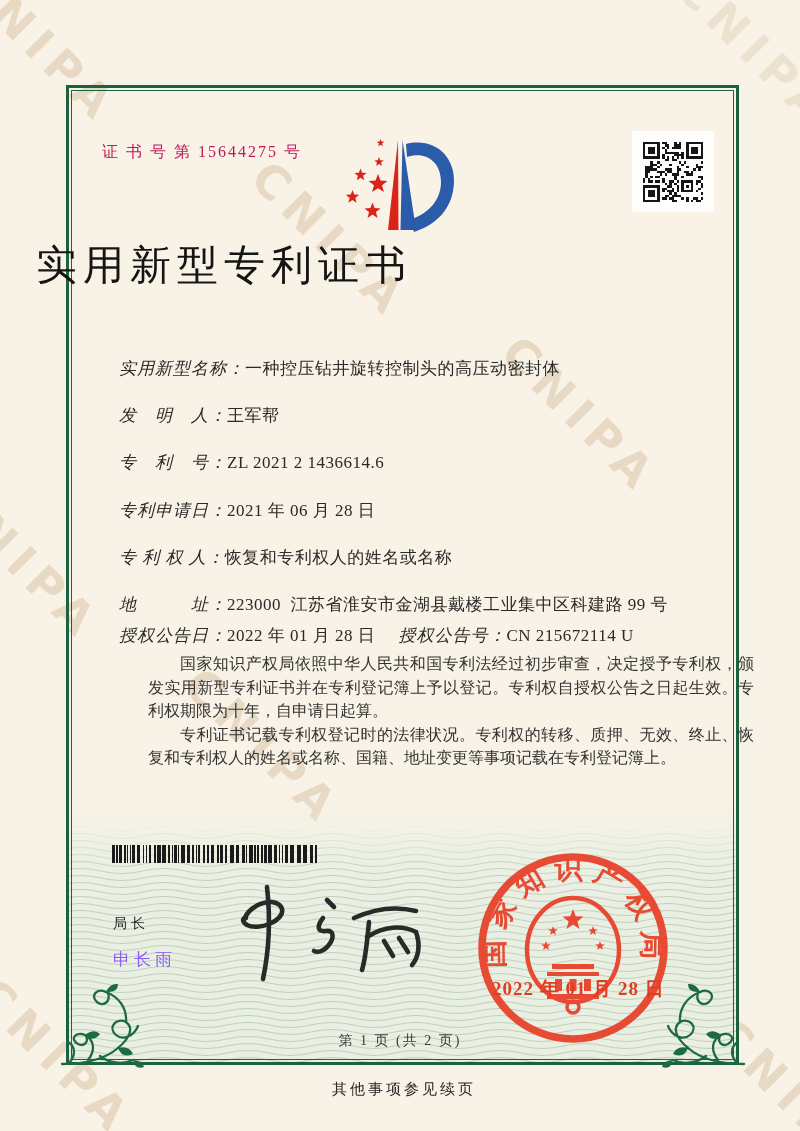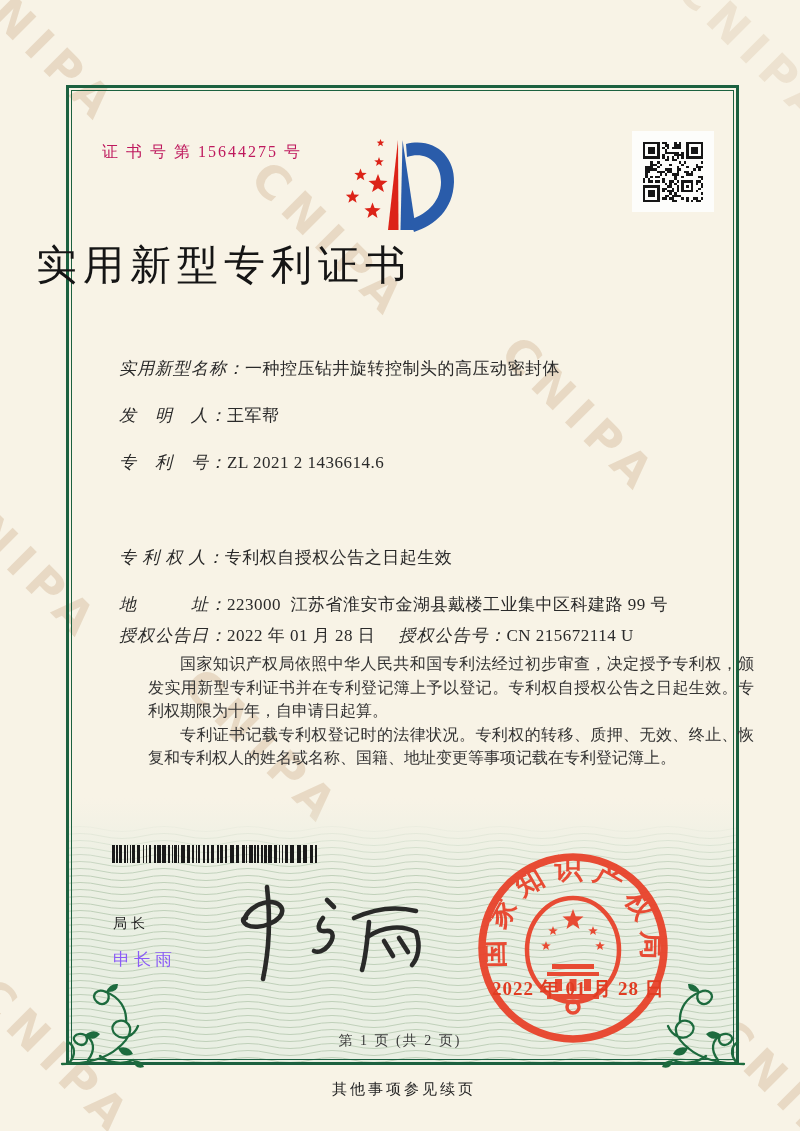--- a/index.html
+++ b/index.html
@@ -417,22 +417,25 @@
 
   <div class="row" style="top:337px">
     <span class="lbl">实用新型名称：</span><span class="val">一种控压钻井旋转控制头的高压动密封体</span>
   </div>
   <div class="row" style="top:384px">
     <span class="lbl">发　明　人：</span><span class="val">王军帮</span>
   </div>
   <div class="row" style="top:431px">
     <span class="lbl">专　利　号：</span><span class="val">ZL 2021 2 1436614.6</span>
   </div>
+  <div class="row" style="top:479px">
+    <span class="lbl">专利申请日：</span><span class="val">2021 年 06 月 28 日</span>
+  </div>
   <div class="row" style="top:526px">
-    <span class="lbl">专 利 权 人：</span><span class="val">专利权自授权公告之日起生效</span>
+    <span class="lbl">专 利 权 人：</span><span class="val">恢复和专利权人的姓名或名称</span>
   </div>
   <div class="row" style="top:573px">
     <span class="lbl">地　　　址：</span><span class="val">223000  江苏省淮安市金湖县戴楼工业集中区科建路 99 号</span>
   </div>
   <div class="row" style="top:604px">
     <span class="lbl">授权公告日：</span><span class="val">2022 年 01 月 28 日</span>
     <span class="grant-no">
       <span class="lbl">授权公告号：</span><span class="val">CN 215672114 U</span>
     </span>
   </div>

